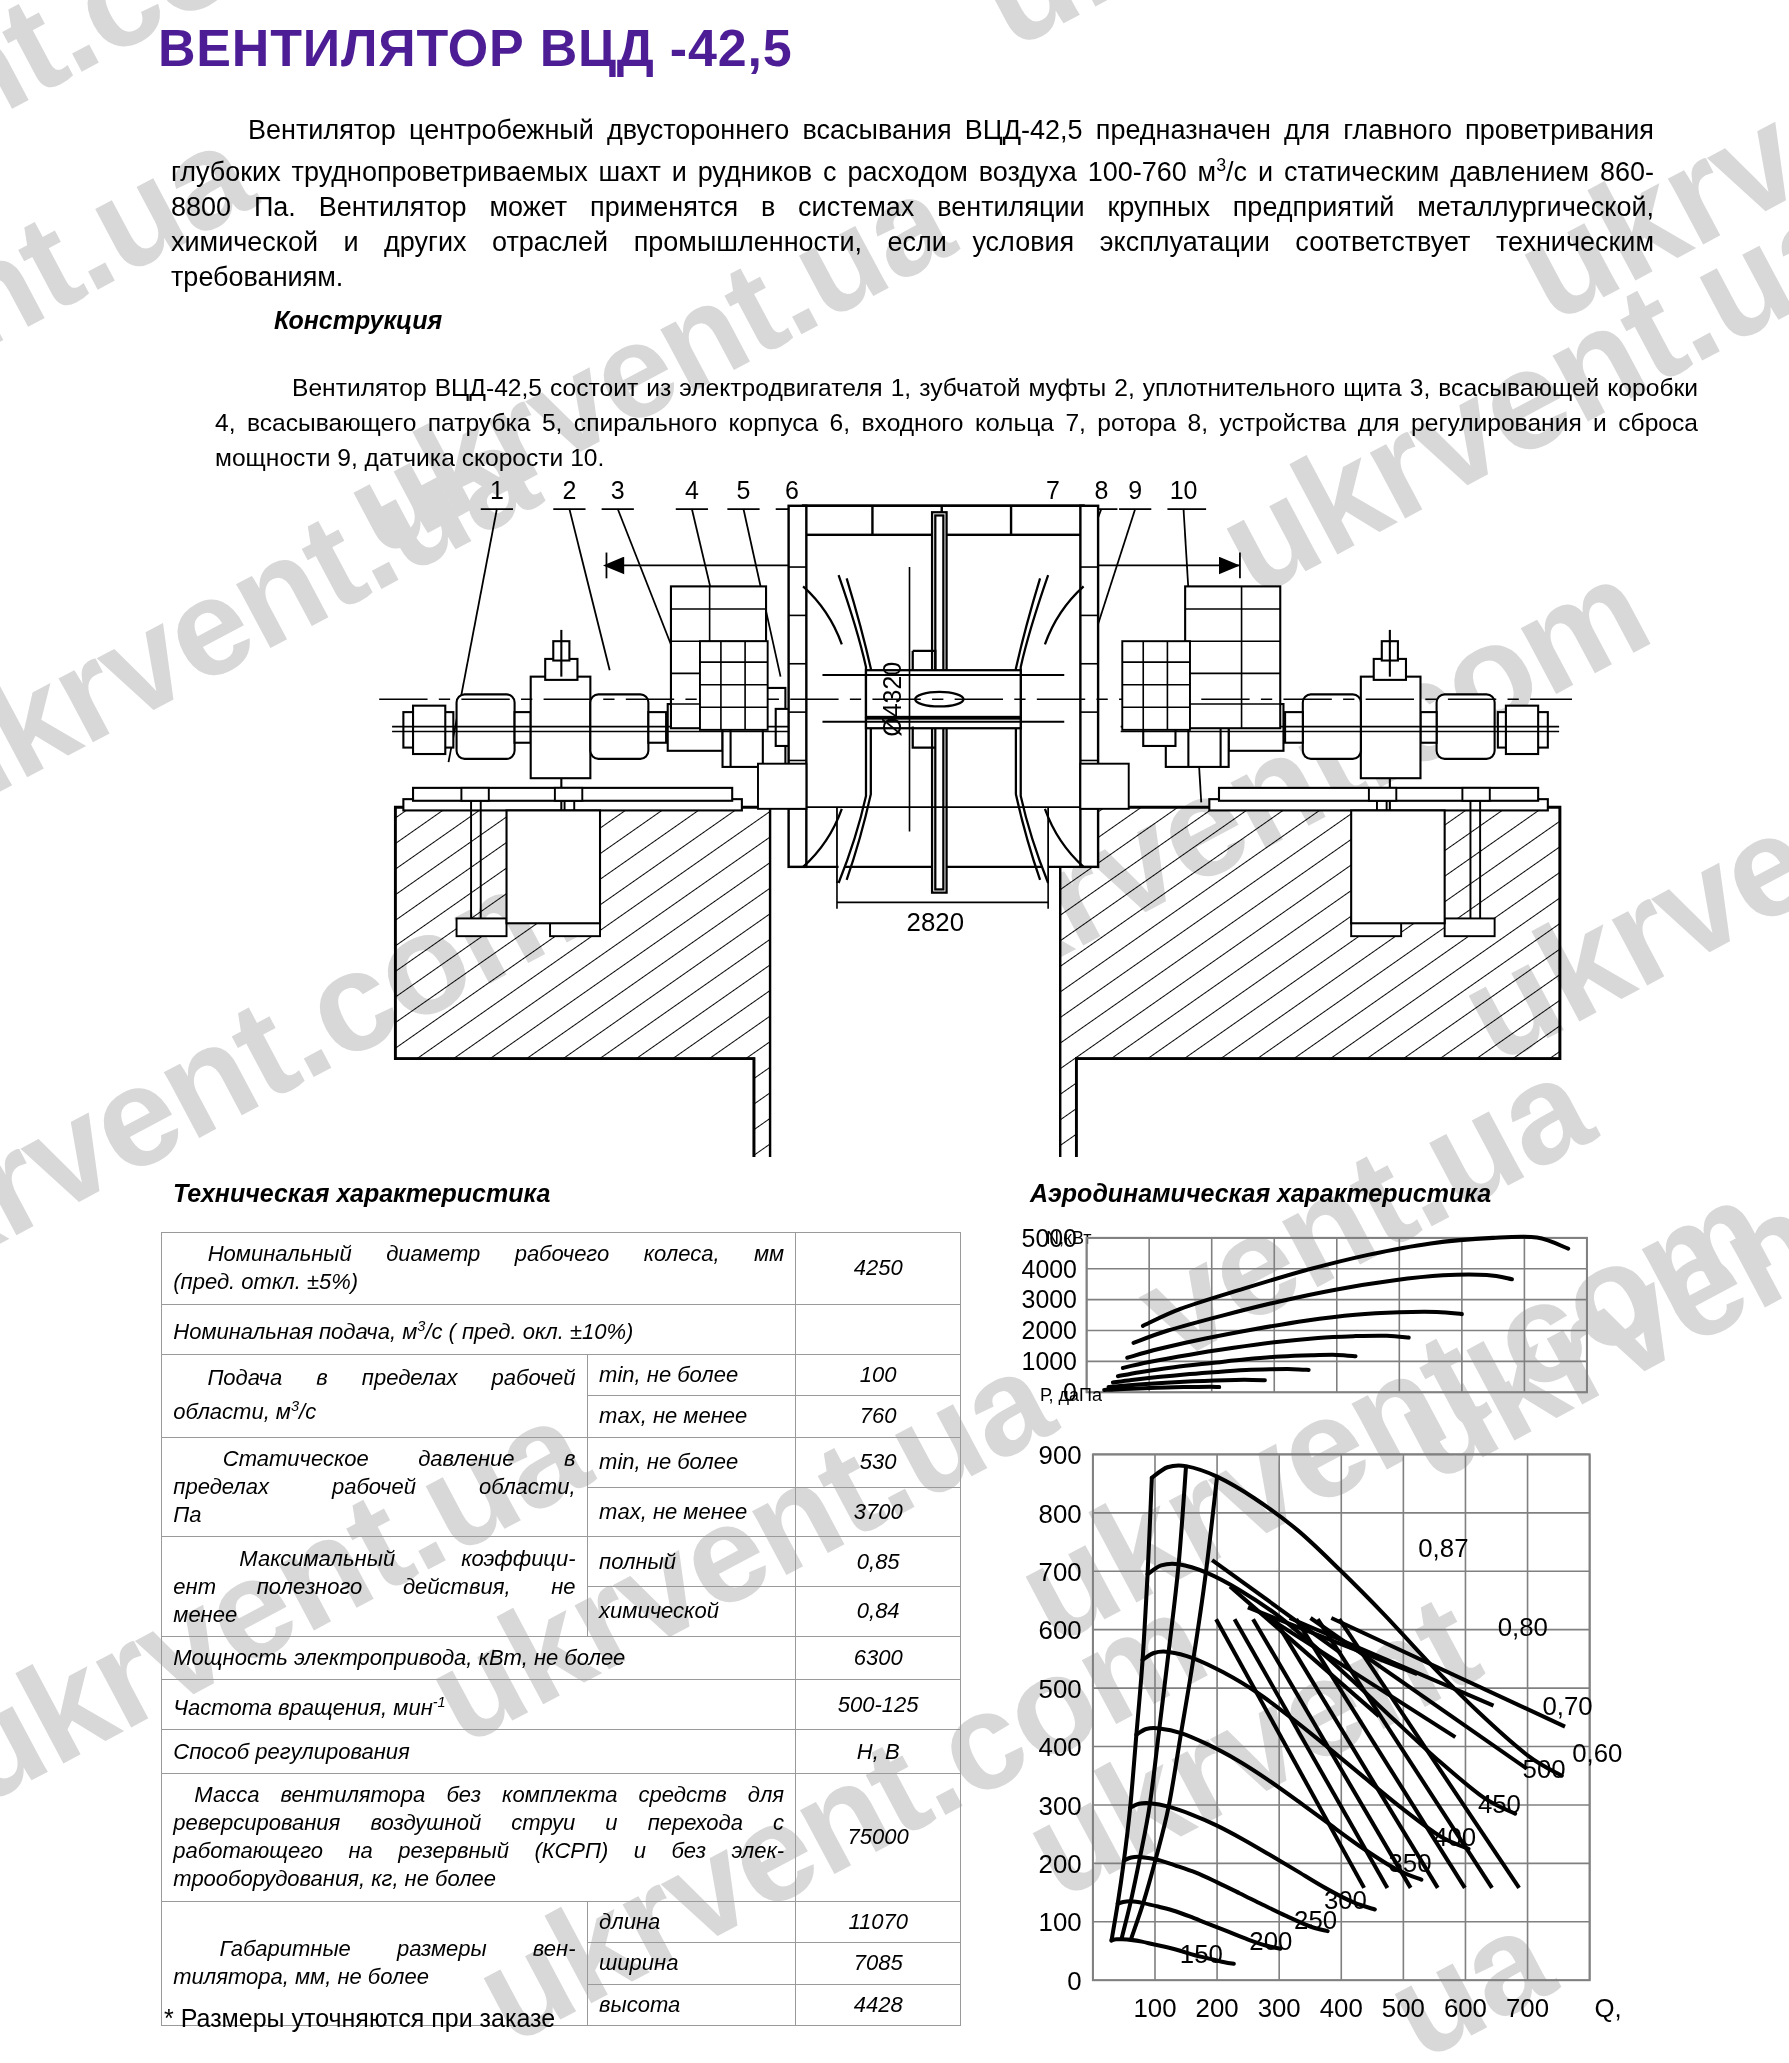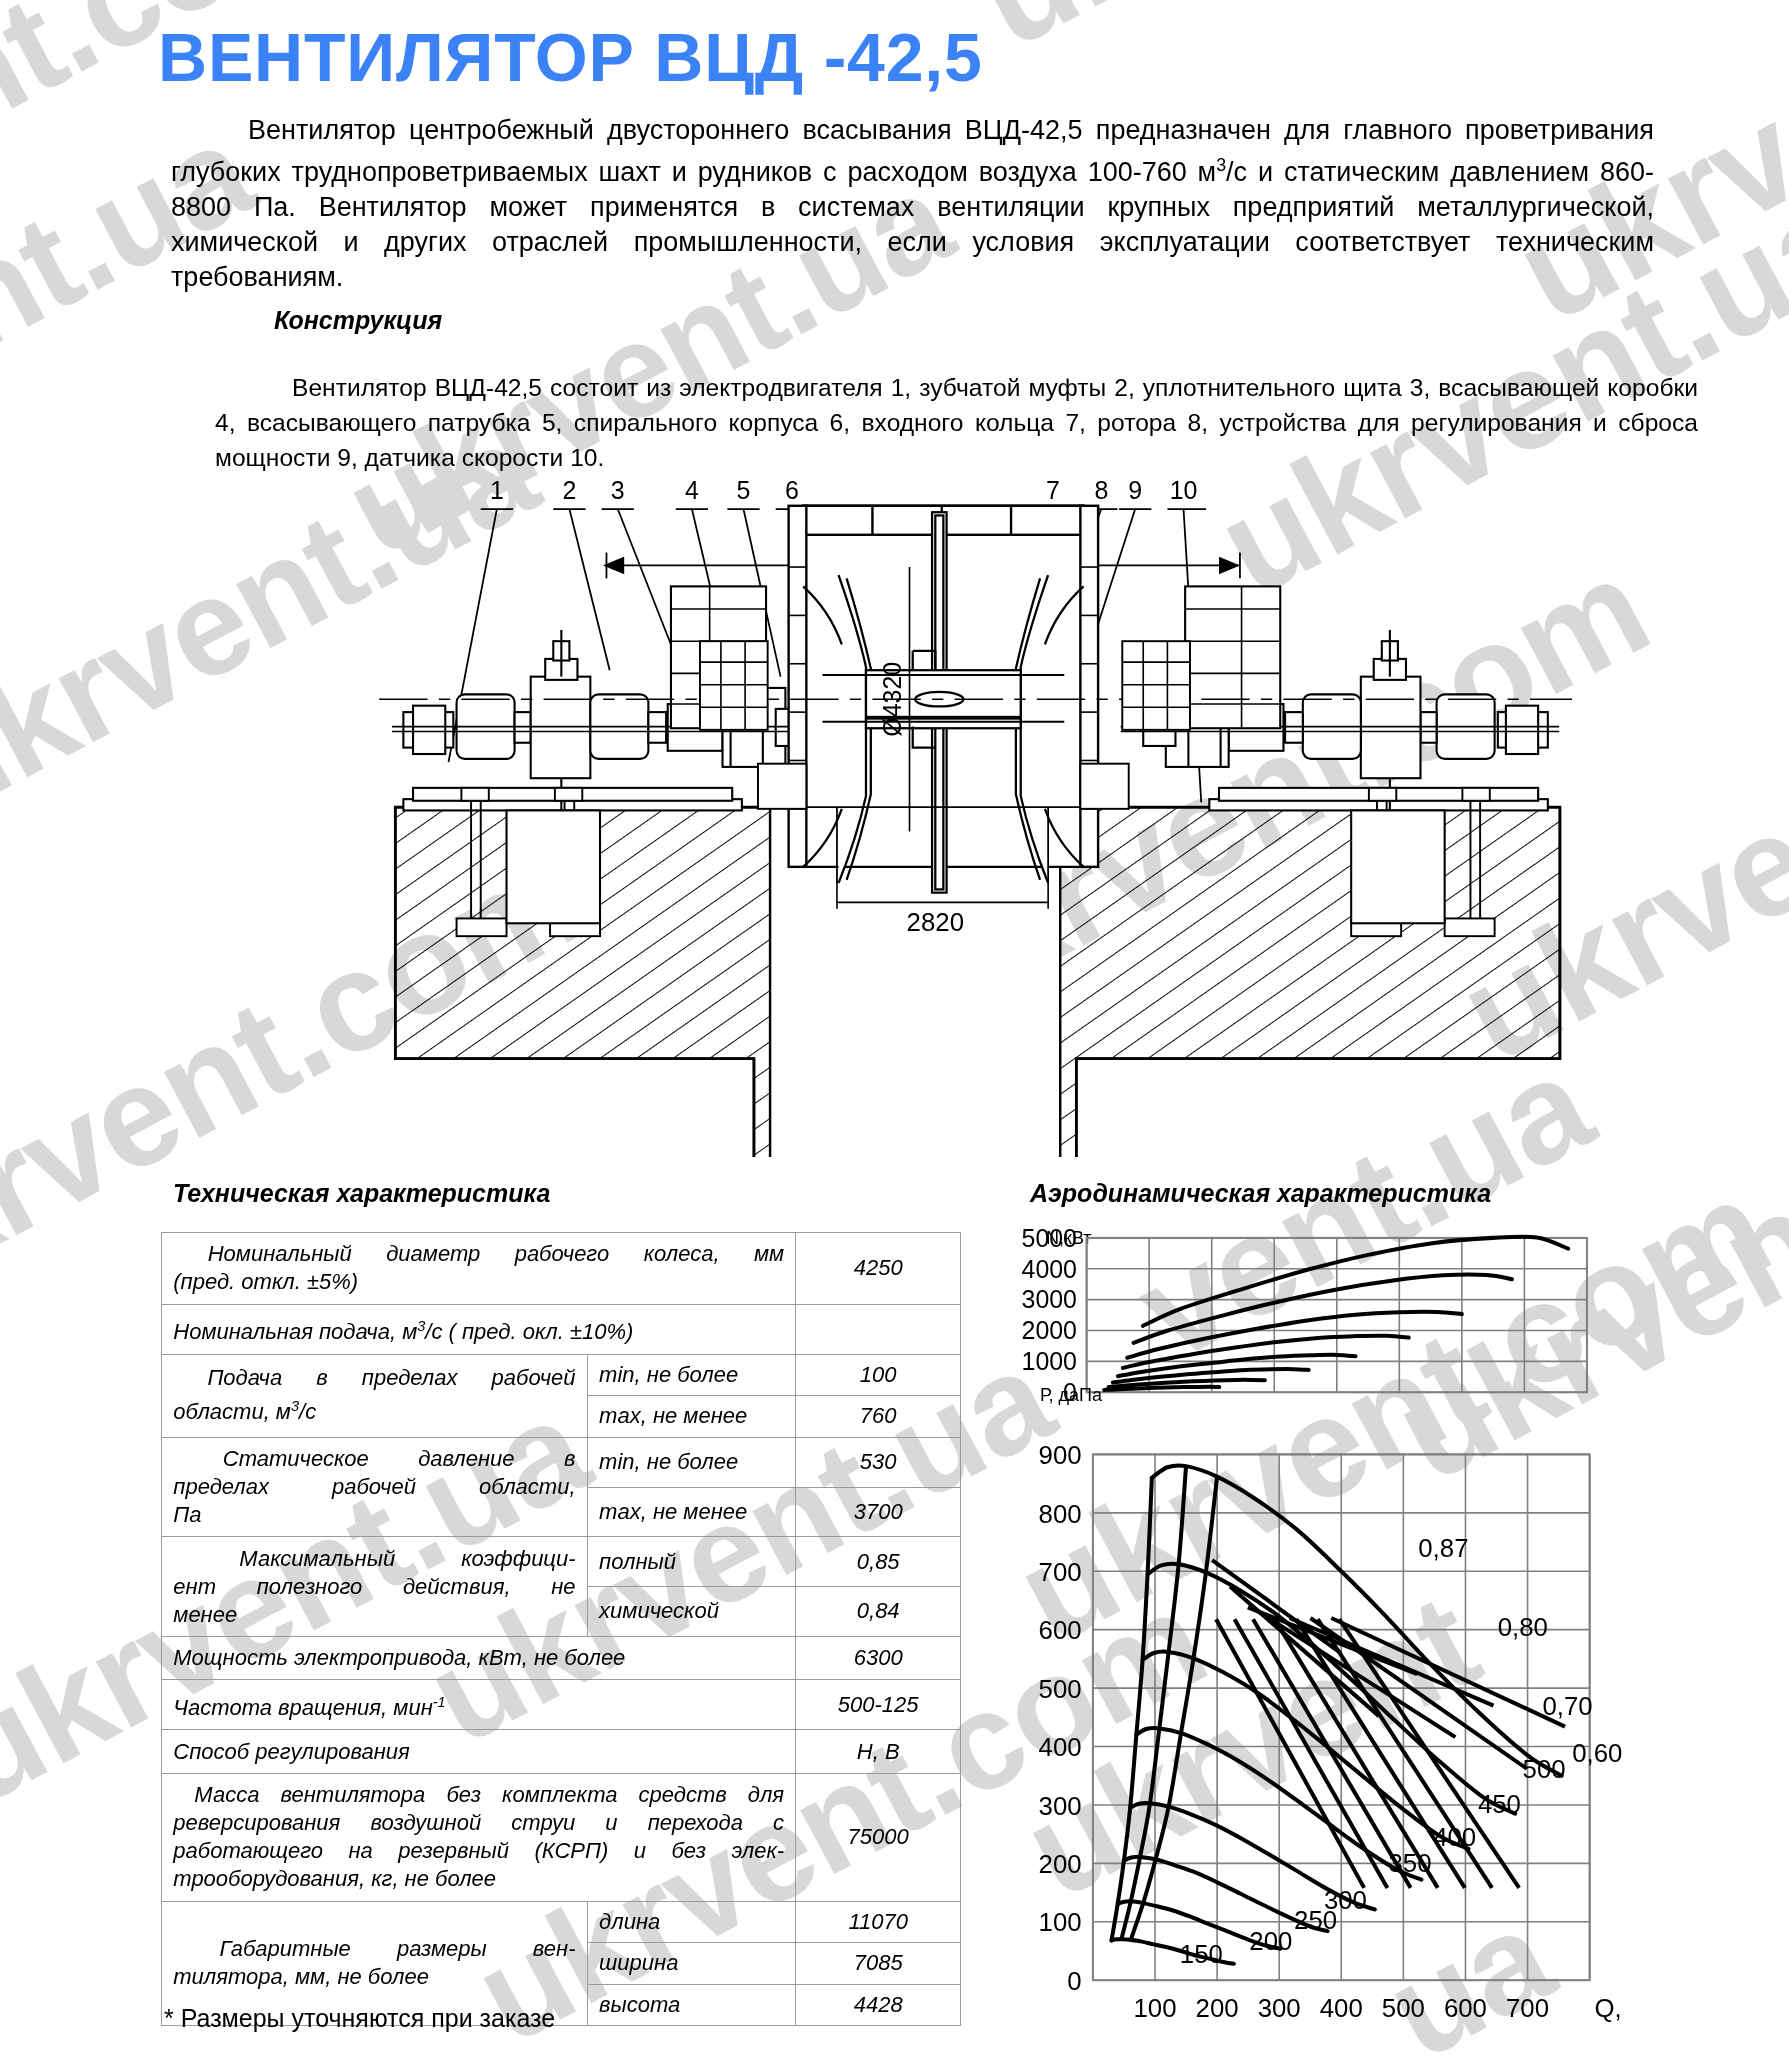--- a/index.html
+++ b/index.html
@@ -14,21 +14,21 @@
   .wm-layer{position:absolute;inset:0;pointer-events:none;z-index:0;overflow:hidden;}
   .wm{
     position:absolute;color:#d8d8d8;font-weight:bold;white-space:nowrap;
     font-family:"Liberation Sans","DejaVu Sans",sans-serif;
     transform-origin:left top;letter-spacing:-1.6px;
   }
 
   
   .title{
     position:absolute;left:158px;top:18px;
-    font-size:68px;font-weight:bold;color:#3b82f6;letter-spacing:0.8px;
+    font-size:52px;font-weight:bold;color:#4c1d95;letter-spacing:0.8px;
     z-index:3;
   }
   .body-text{
     position:absolute;left:171px;top:113px;width:1483px;
     font-size:27px;line-height:35px;text-align:justify;
     z-index:3;
   }
   .body-text p{margin:0;}
   .indent{display:inline-block;width:77px;}
   .sub-head{

